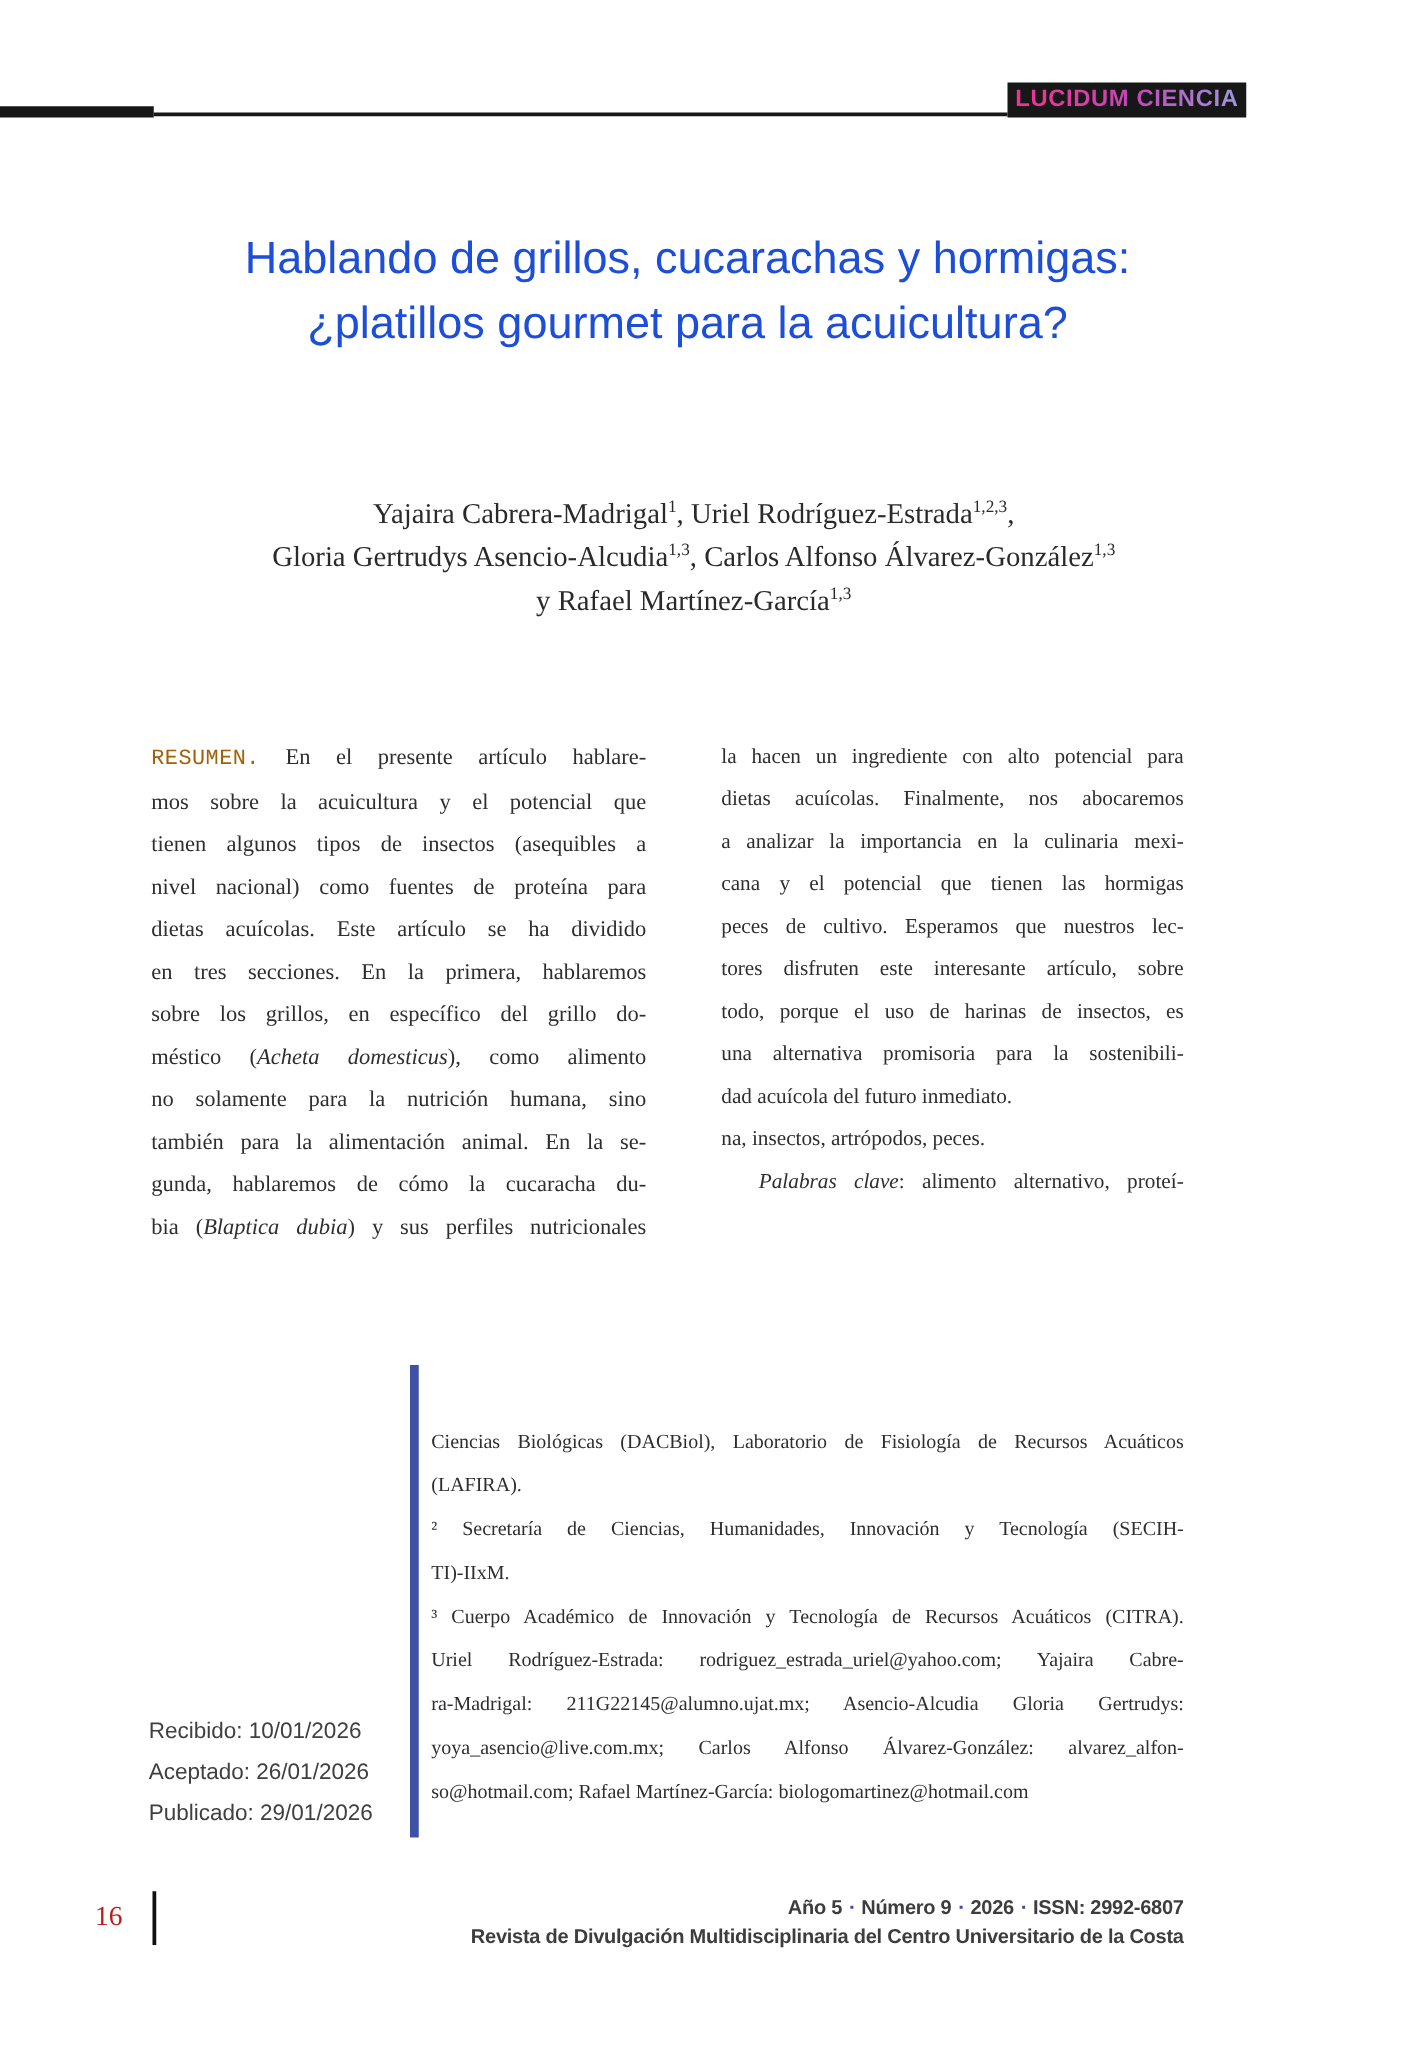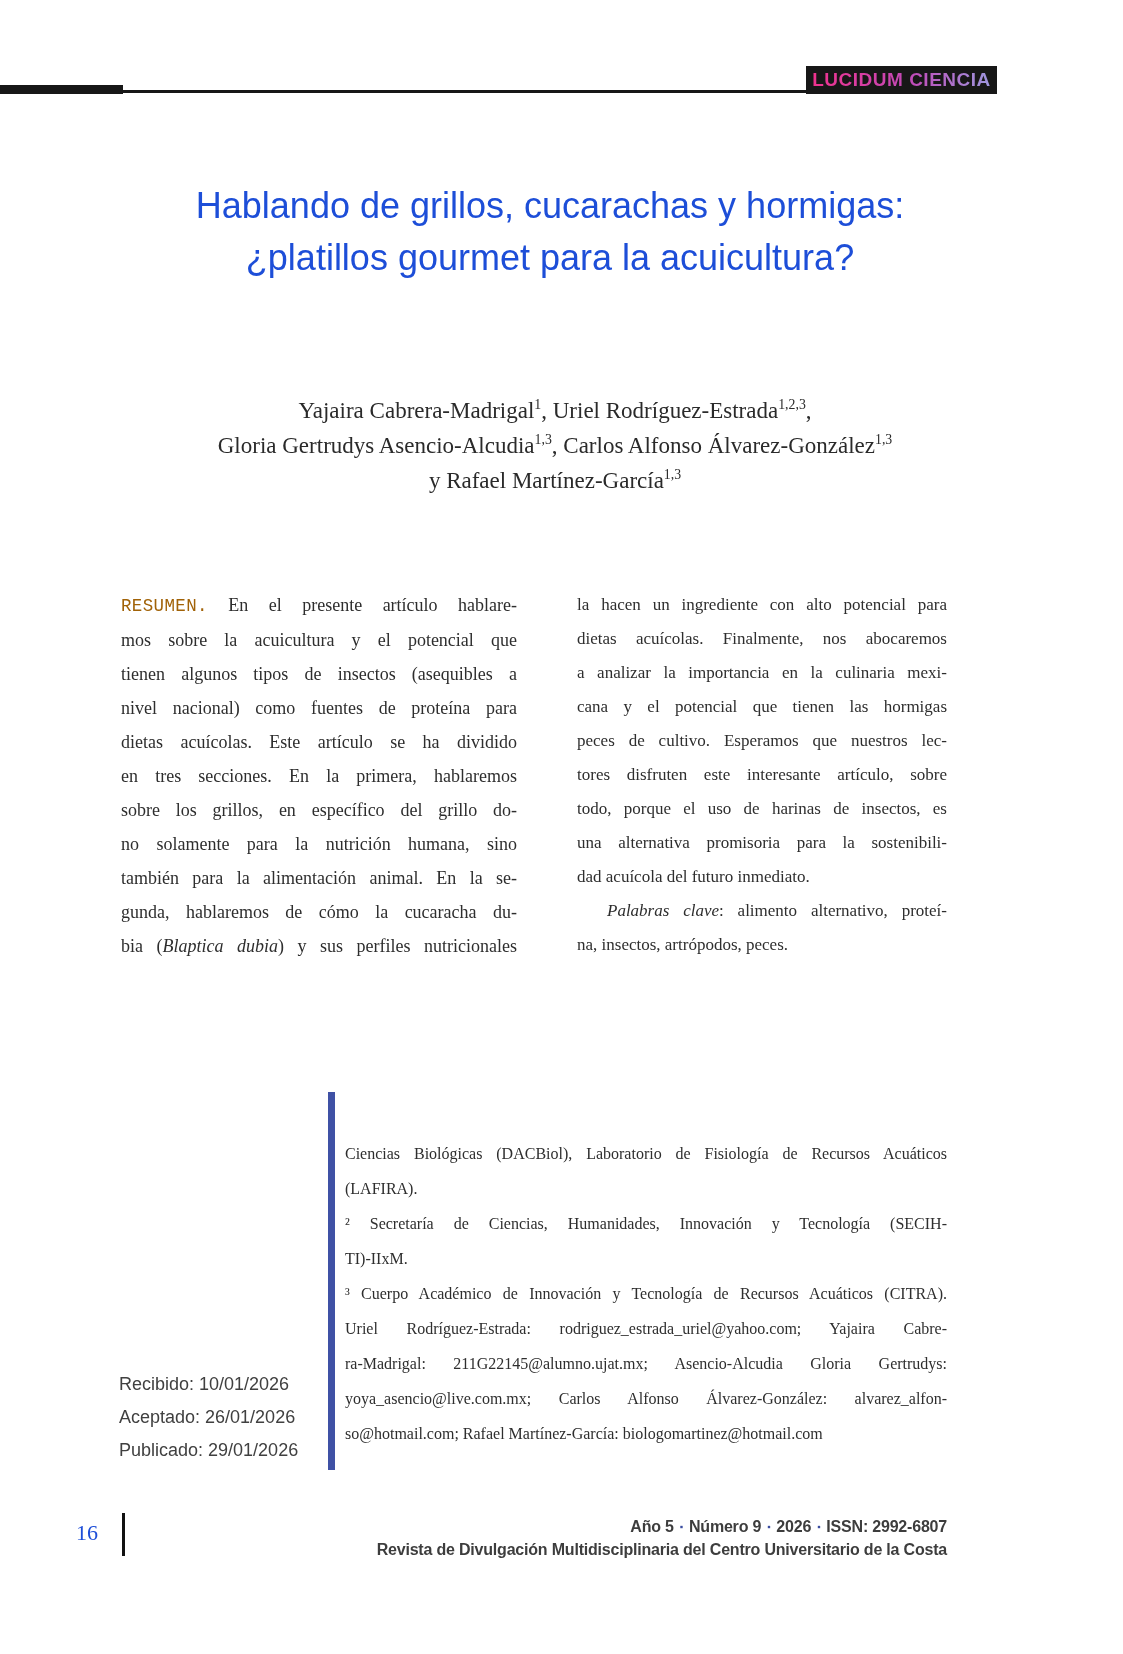--- a/index.html
+++ b/index.html
@@ -57,21 +57,21 @@
   .fn{position:absolute;left:345px;top:1136px;width:602px;font-size:16px;color:#2e2e2e;}
   .fn .tline{line-height:35px;}
   
   .dates{
     position:absolute;left:119px;top:1368px;
     font-family:"Liberation Sans", sans-serif;
     font-size:18px;color:#404040;
   }
   .dates div{line-height:33px;}
   
-  .pageno{position:absolute;left:76px;top:1520px;font-size:22px;color:#1d4ed8;}
+  .pageno{position:absolute;left:76px;top:1520px;font-size:22px;color:#b91c1c;}
   .pageno-bar{position:absolute;left:122px;top:1513px;width:3px;height:43px;background:#111;}
   .footer-right{
     position:absolute;right:176px;top:1516px;width:600px;
     text-align:right;
     font-family:"Liberation Sans", sans-serif;
     font-size:16px;line-height:22.5px;color:#3d3d3d;
     letter-spacing:-0.2px;
     font-weight:bold;
   }
   .footer-right .sq{color:#3a4da0;font-size:.6em;margin:0 6px;vertical-align:2px;}
@@ -100,37 +100,38 @@
   </div>
 
   <div class="col col-left">
       <div class="tline"><span class="lead">RESUMEN.</span> En el presente artículo hablare-</div>
       <div class="tline">mos sobre la acuicultura y el potencial que</div>
       <div class="tline">tienen algunos tipos de insectos (asequibles a</div>
       <div class="tline">nivel nacional) como fuentes de proteína para</div>
       <div class="tline">dietas acuícolas. Este artículo se ha dividido</div>
       <div class="tline">en tres secciones. En la primera, hablaremos</div>
       <div class="tline">sobre los grillos, en específico del grillo do-</div>
+      <div class="tline">méstico (<i>Acheta domesticus</i>), como alimento</div>
       <div class="tline">no solamente para la nutrición humana, sino</div>
       <div class="tline">también para la alimentación animal. En la se-</div>
       <div class="tline">gunda, hablaremos de cómo la cucaracha du-</div>
       <div class="tline">bia (<i>Blaptica dubia</i>) y sus perfiles nutricionales</div>
     </div>
   <div class="col col-right">
       <div class="tline">la hacen un ingrediente con alto potencial para</div>
       <div class="tline">dietas acuícolas. Finalmente, nos abocaremos</div>
       <div class="tline">a analizar la importancia en la culinaria mexi-</div>
       <div class="tline">cana y el potencial que tienen las hormigas</div>
       <div class="tline">peces de cultivo. Esperamos que nuestros lec-</div>
       <div class="tline">tores disfruten este interesante artículo, sobre</div>
       <div class="tline">todo, porque el uso de harinas de insectos, es</div>
       <div class="tline">una alternativa promisoria para la sostenibili-</div>
       <div class="tline endline">dad acuícola del futuro inmediato.</div>
+      <div class="tline endline">na, insectos, artrópodos, peces.</div>
       <div class="tline indent"><i>Palabras clave</i>: alimento alternativo, proteí-</div>
-      <div class="tline endline">na, insectos, artrópodos, peces.</div>
     </div>
 
   <div class="fn-bar"></div>
   <div class="fn">
       <div class="tline">Ciencias Biológicas (DACBiol), Laboratorio de Fisiología de Recursos Acuáticos</div>
       <div class="tline endline">(LAFIRA).</div>
       <div class="tline">² Secretaría de Ciencias, Humanidades, Innovación y Tecnología (SECIH-</div>
       <div class="tline endline">TI)-IIxM.</div>
       <div class="tline">³ Cuerpo Académico de Innovación y Tecnología de Recursos Acuáticos (CITRA).</div>
       <div class="tline">Uriel Rodríguez-Estrada: rodriguez_estrada_uriel@yahoo.com; Yajaira Cabre-</div>

